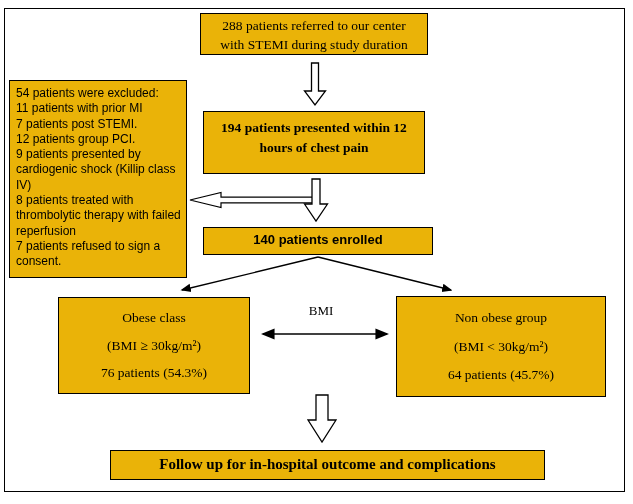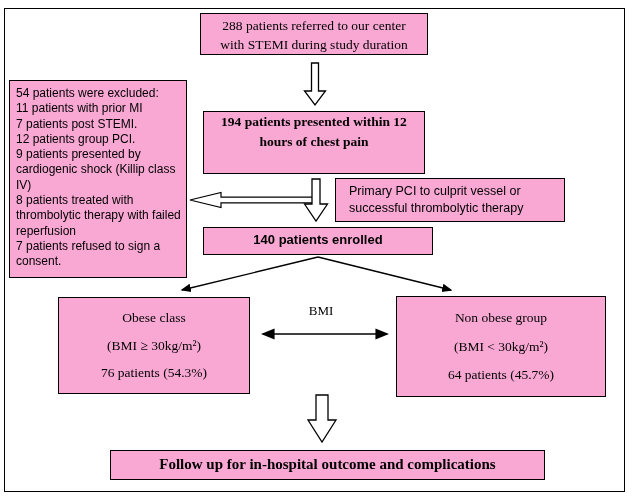--- a/index.html
+++ b/index.html
@@ -6,30 +6,30 @@
   .canvas{
     position:relative;width:633px;height:504px;background:#fff;overflow:hidden;
     font-family:"Liberation Serif", serif;color:#000;
   }
   .outer-border{
     position:absolute;left:4px;top:8px;width:621px;height:484px;
     border:1.5px solid #000;box-sizing:border-box;
   }
   .arrows{position:absolute;left:0;top:0;width:633px;height:504px;}
   .box{
-    position:absolute;background:#f9a8d4;border:1.5px solid #000;box-sizing:border-box;
+    position:absolute;background:#eab308;border:1.5px solid #000;box-sizing:border-box;
   }
   .serif{font-family:"Liberation Serif", serif;}
   .sans{font-family:"Liberation Sans", sans-serif;}
   .center{text-align:center;}
   .b{font-weight:normal;}
 
   .referred-box{left:200px;top:13px;width:228px;height:42px;font-size:13.5px;line-height:19px;padding-top:2px;}
   .excluded-box{left:9px;top:80px;width:178px;height:198px;font-size:12px;line-height:15.3px;padding:5px 5px 0 6px;overflow:hidden;}
-  .presented-box{left:203px;top:111px;width:222px;height:63px;font-size:13.5px;font-weight:bold;line-height:20px;}
+  .presented-box{left:203px;top:111px;width:222px;height:63px;font-size:13.5px;font-weight:bold;line-height:20px;padding-top:6px;}
   .pci-box{left:335px;top:178px;width:230px;height:44px;font-size:12.5px;line-height:17px;padding:4px 4px 0 13px;}
   .enrolled-box{left:203px;top:227px;width:230px;height:28px;font-size:13px;font-weight:bold;line-height:24px;}
   .group-box{display:flex;flex-direction:column;justify-content:space-evenly;font-size:13.5px;}
   .obese-box{left:58px;top:297px;width:192px;height:97px;}
   .nonobese-box{left:396px;top:296px;width:210px;height:101px;}
   .followup-box{left:110px;top:450px;width:435px;height:30px;font-size:15px;font-weight:bold;line-height:26px;}
   .bmi-label{position:absolute;left:291px;top:303px;width:60px;text-align:center;font-size:13px;}
   .excl-item{margin:0;}
 </style>
 </head>
@@ -73,24 +73,20 @@
     <div class="excl-item"><span class="b">9</span><span> patients presented by cardiogenic shock (Killip class IV)</span></div>
     <div class="excl-item"><span class="b">8</span><span> patients treated with thrombolytic therapy with failed reperfusion</span></div>
     <div class="excl-item"><span class="b">7</span><span> patients refused to sign a consent.</span></div>
   </div>
 
   <div class="box serif center presented-box">
     <div>194 patients presented within 12</div>
     <div>hours of chest pain</div>
   </div>
 
-  <div class="box sans pci-box">
-    <div>Primary PCI to culprit vessel or</div>
-    <div>successful thrombolytic therapy</div>
-  </div>
 
   <div class="box sans center enrolled-box">
     <div>140 patients enrolled</div>
   </div>
 
   <div class="box serif center group-box obese-box">
     <div class="b">Obese class</div>
     <div class="b">(BMI ≥ 30kg/m²)</div>
     <div>76 patients (54.3%)</div>
   </div>

